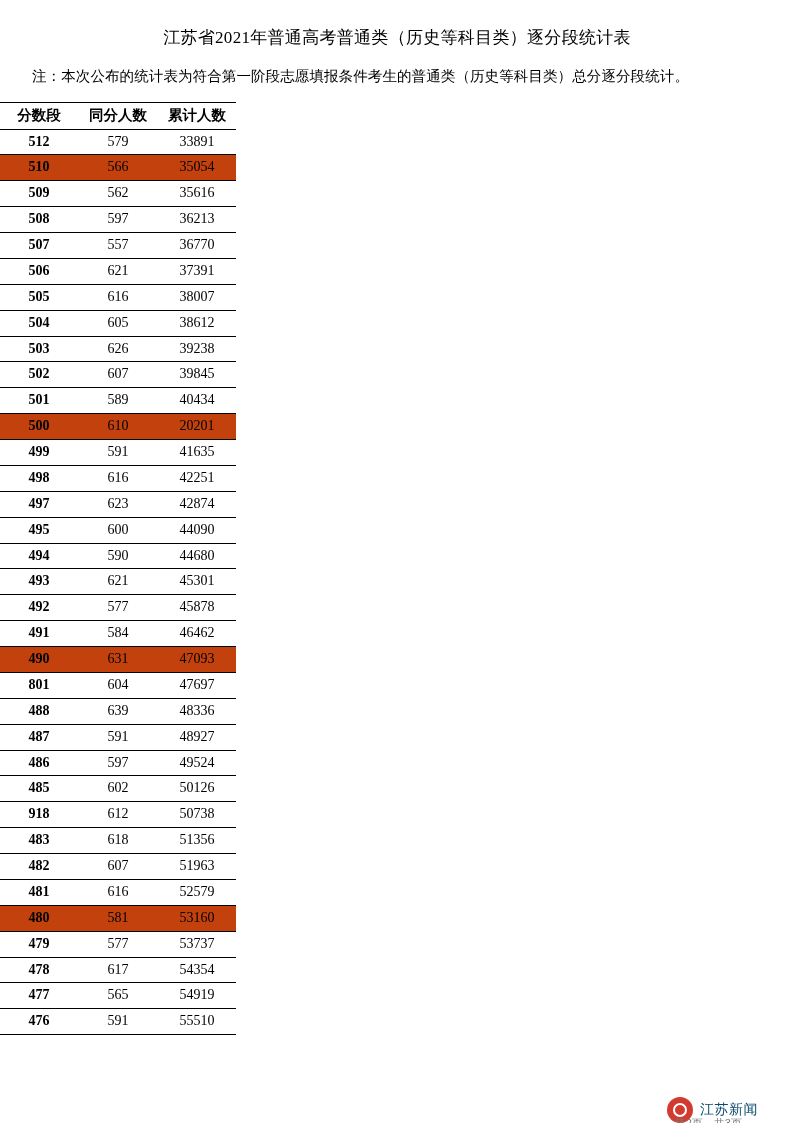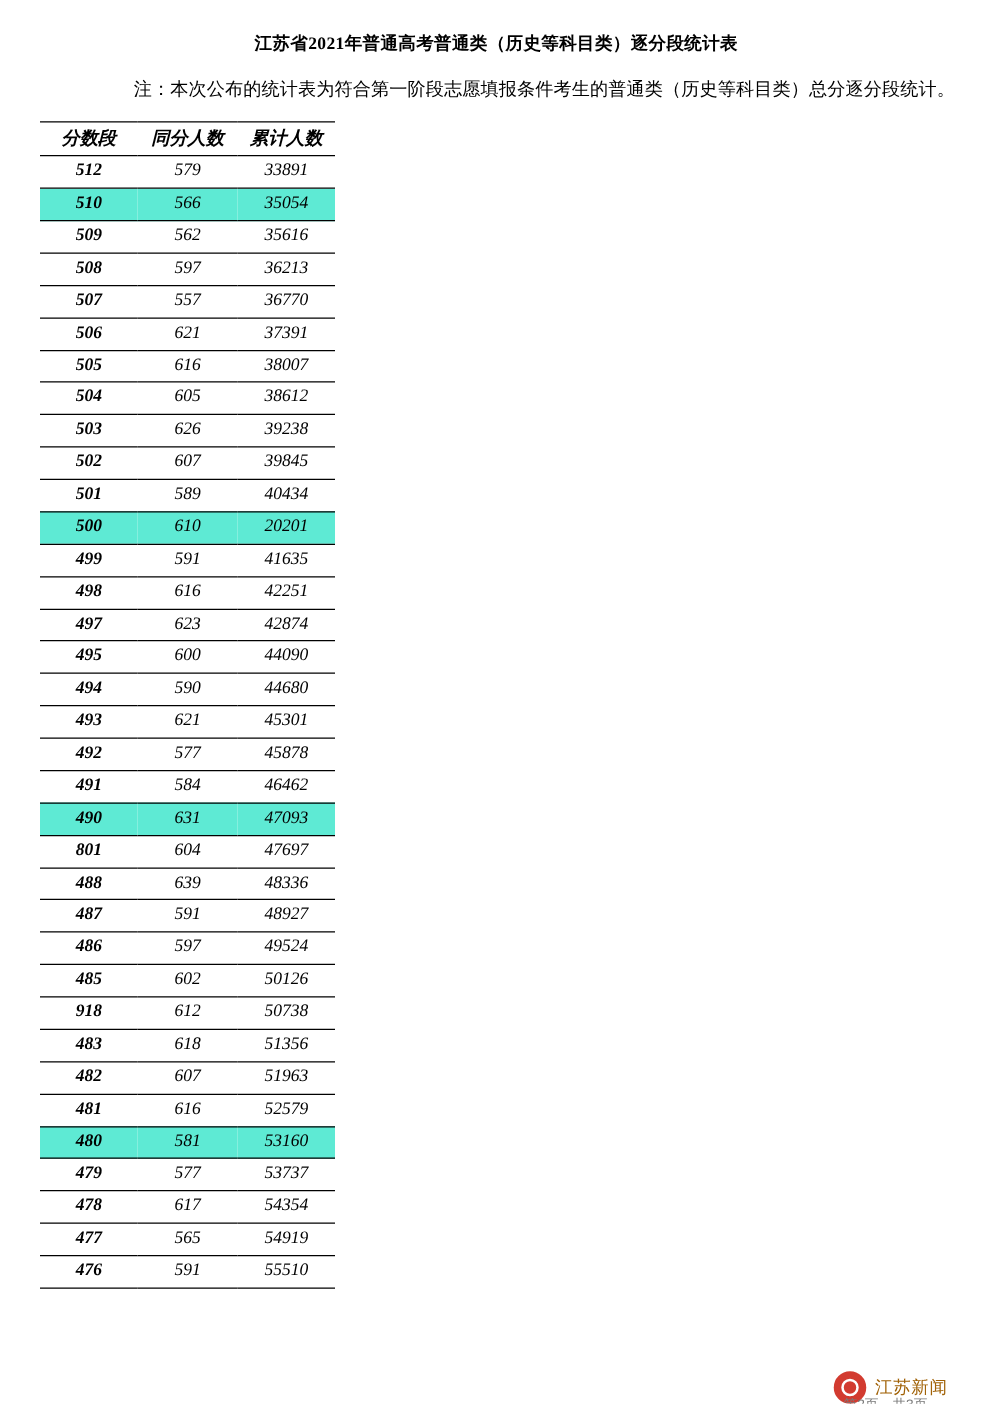--- a/index.html
+++ b/index.html
@@ -17,39 +17,36 @@
   }
   .page {
     position: relative;
     width: 794px;
     height: 1123px;
     box-sizing: border-box;
     padding: 0;
   }
   .doc-title {
     text-align: center;
-    font-size: 14px;
-    font-weight: bold;
+    font-size: 17px;
+    font-weight: normal;
     letter-spacing: 0.3px;
     margin: 26px 0 16px 0;
     padding: 0 40px;
     line-height: 1.4;
   }
   .doc-note {
     font-size: 14.5px;
     margin: 14px 0 0 0;
     padding: 0 30px 0 32px;
     line-height: 1.5;
     letter-spacing: 0.1px;
-    text-align: right;
   }
   .table-wrap {
     margin-top: 14px;
-    padding-left: 32px;
-    font-style: italic;
   }
   table.score-table {
     border-collapse: collapse;
     width: 236px;
     table-layout: fixed;
   }
   table.score-table col.c-seg { width: 78px; }
   table.score-table col.c-same { width: 80px; }
   table.score-table col.c-cum { width: 78px; }
 
@@ -63,21 +60,21 @@
     white-space: nowrap;
   }
   table.score-table td {
     font-size: 14px;
     text-align: center;
     padding: 2px 0 3px 0;
     border-bottom: 1px solid #000;
     line-height: 1.42;
   }
   table.score-table tr.shaded td {
-    background: #5eead4;
+    background: #c2410c;
   }
   table.score-table tr.shaded td.seg {
     font-weight: bold;
   }
   table.score-table td.seg {
     font-weight: bold;
   }
   table.score-table tr:last-child td {
     border-bottom: 1.6px solid #000;
   }
@@ -112,21 +109,21 @@
     left: 6px;
     top: 6px;
     width: 14px;
     height: 14px;
     border-radius: 50%;
     border: 2px solid #ffffff;
     box-sizing: border-box;
   }
   .wm-name {
     font-size: 14px;
-    color: #a16207;
+    color: #0c4a6e;
     font-family: Liberation Mono, monospace;
     letter-spacing: 0.5px;
   }
   .page-num {
     position: absolute;
     right: 52px;
     bottom: 18px;
     font-size: 11px;
     color: #7a7a7a;
     font-family: "Liberation Sans", sans-serif;

